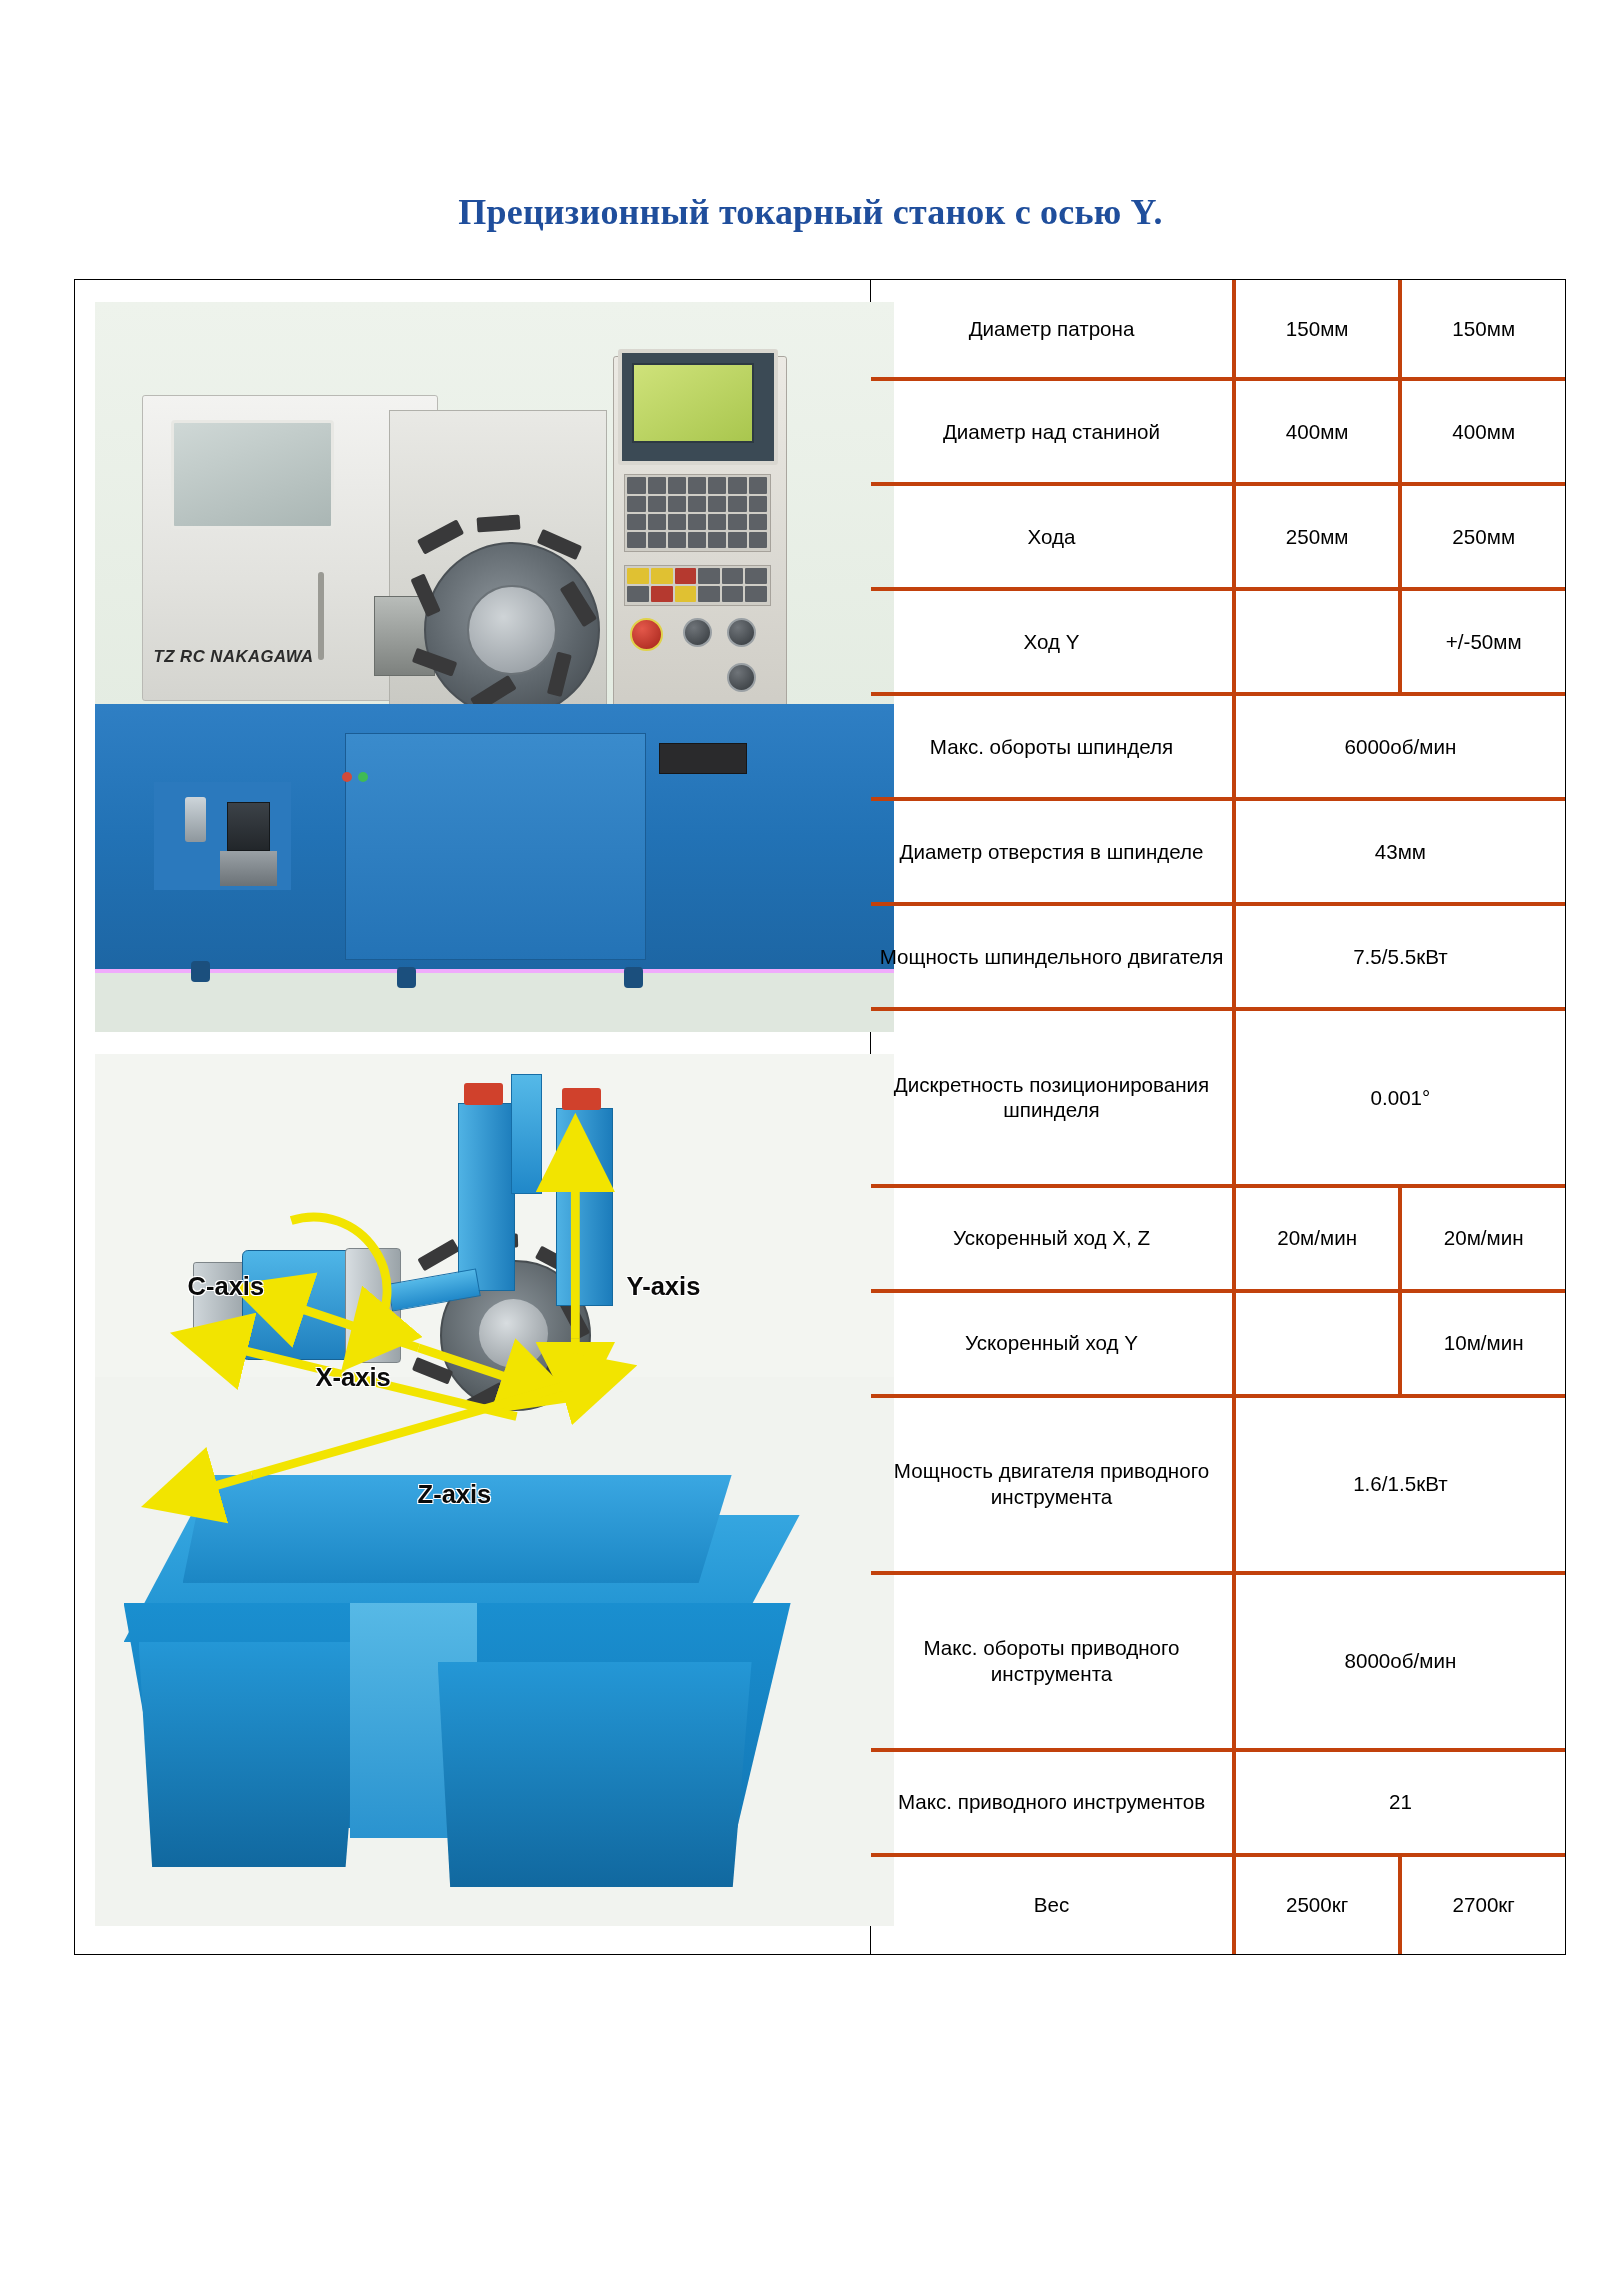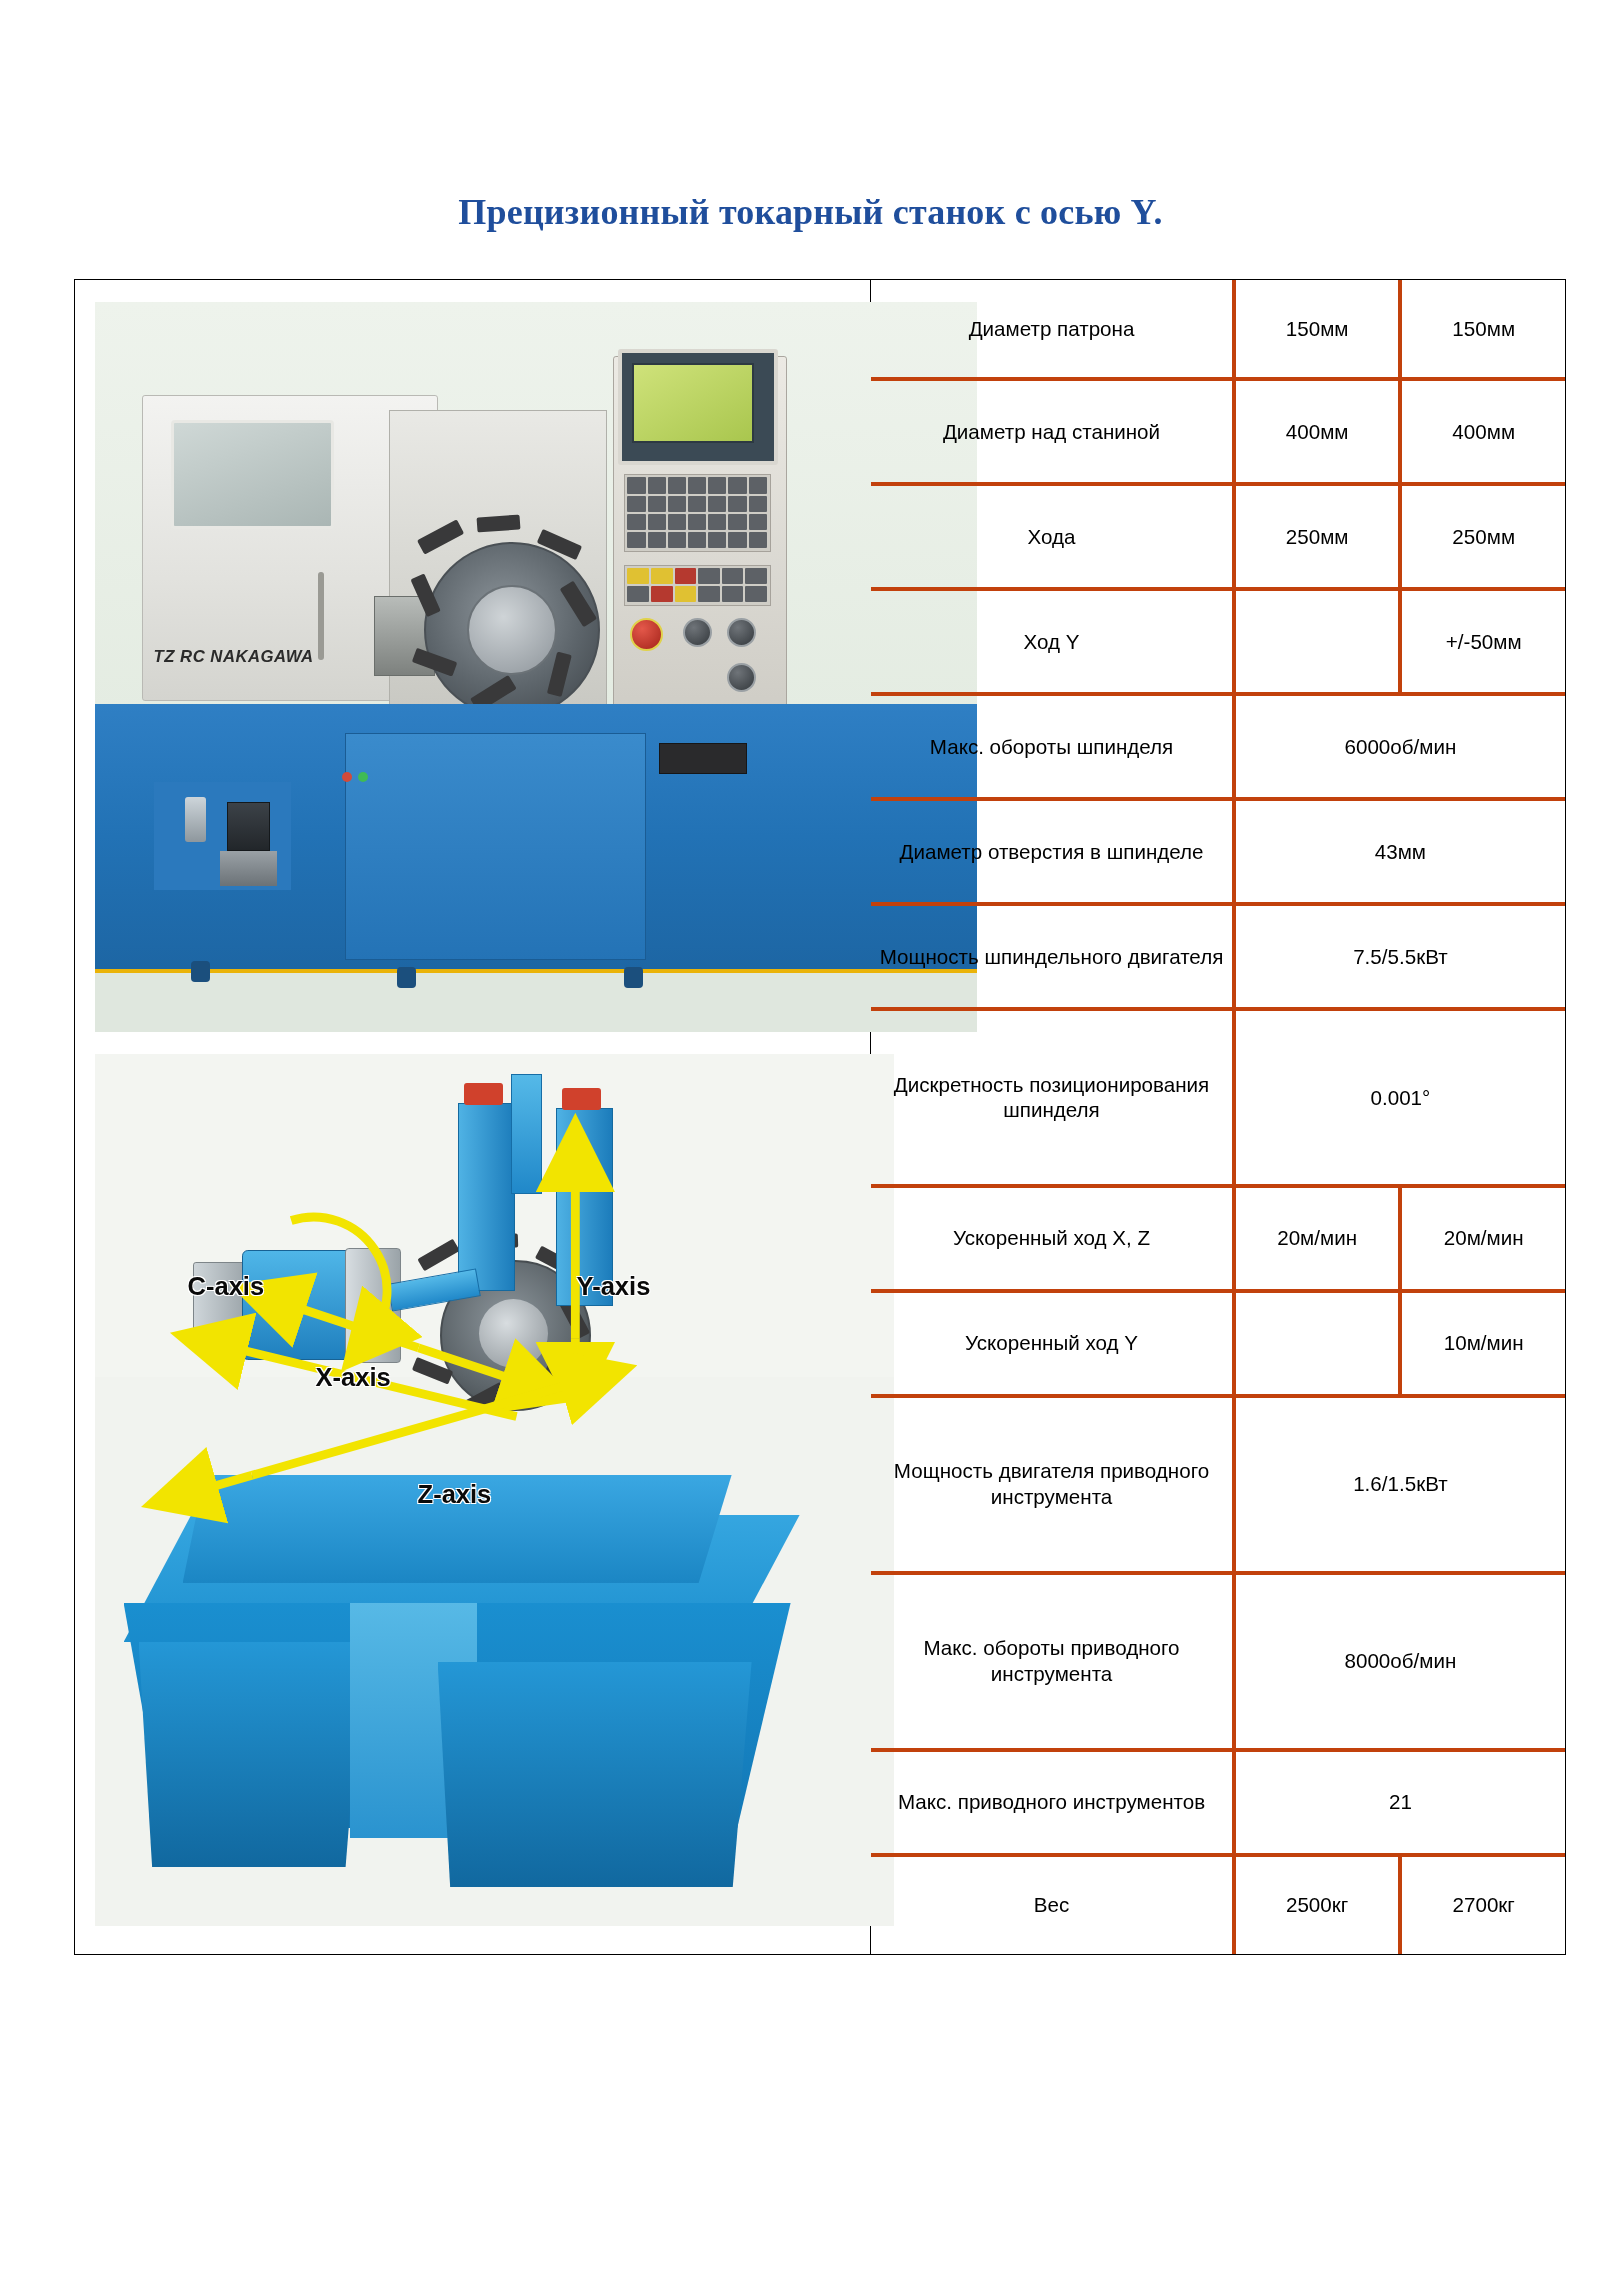--- a/index.html
+++ b/index.html
@@ -52,23 +52,23 @@
     flex: 1;
     box-sizing: border-box;
     position: relative;
   }
 
   
   .photo1 {
     position: absolute;
     left: 19.6px;
     top: 21.6px;
-    width: 882px;
+    width: 799px;
     height: 730px;
-    background: #eab308;
+    background: #f0abfc;
     overflow: hidden;
   }
   .p1-bg-top {
     position: absolute;
     left: 0; top: 0; width: 100%; height: 412px;
     background: linear-gradient(#eef3ec, #e4ece2);
   }
   .p1-floor {
     position: absolute;
     left: 0; bottom: 0; width: 100%; height: 59px;
@@ -536,21 +536,21 @@
           <line x1="490" y1="290" x2="490" y2="330" stroke="#f2e400" stroke-width="9" marker-end="url(#ah)"></line>
           <line x1="330" y1="300" x2="180" y2="250" stroke="#f2e400" stroke-width="9" marker-end="url(#ah)"></line>
           <line x1="330" y1="300" x2="450" y2="340" stroke="#f2e400" stroke-width="9" marker-end="url(#ah)"></line>
           <line x1="430" y1="370" x2="120" y2="295" stroke="#f2e400" stroke-width="9" marker-end="url(#ah)"></line>
           <line x1="160" y1="430" x2="510" y2="330" stroke="#f2e400" stroke-width="9" marker-end="url(#ah)"></line>
           <line x1="160" y1="430" x2="90" y2="450" stroke="#f2e400" stroke-width="9" marker-end="url(#ah)"></line>
           <path d="M200,170 a75,75 0 0 1 80,120" stroke="#f2e400" stroke-width="9" fill="none" marker-end="url(#ah)"></path>
         </svg>
 
         <div class="axis-label" style="left:93px;top:218px;">C-axis</div>
-        <div class="axis-label" style="left:482px;top:218px;text-align:center;">Y-axis</div>
+        <div class="axis-label" style="left:532px;top:218px;text-align:center;">Y-axis</div>
         <div class="axis-label" style="left:221px;top:309px;">X-axis</div>
         <div class="axis-label" style="left:323px;top:426px;">Z-axis</div>
       </div>
 
     </div>
 
     <div class="right-col">
       <table class="specs">
         <tbody>
           <tr>

